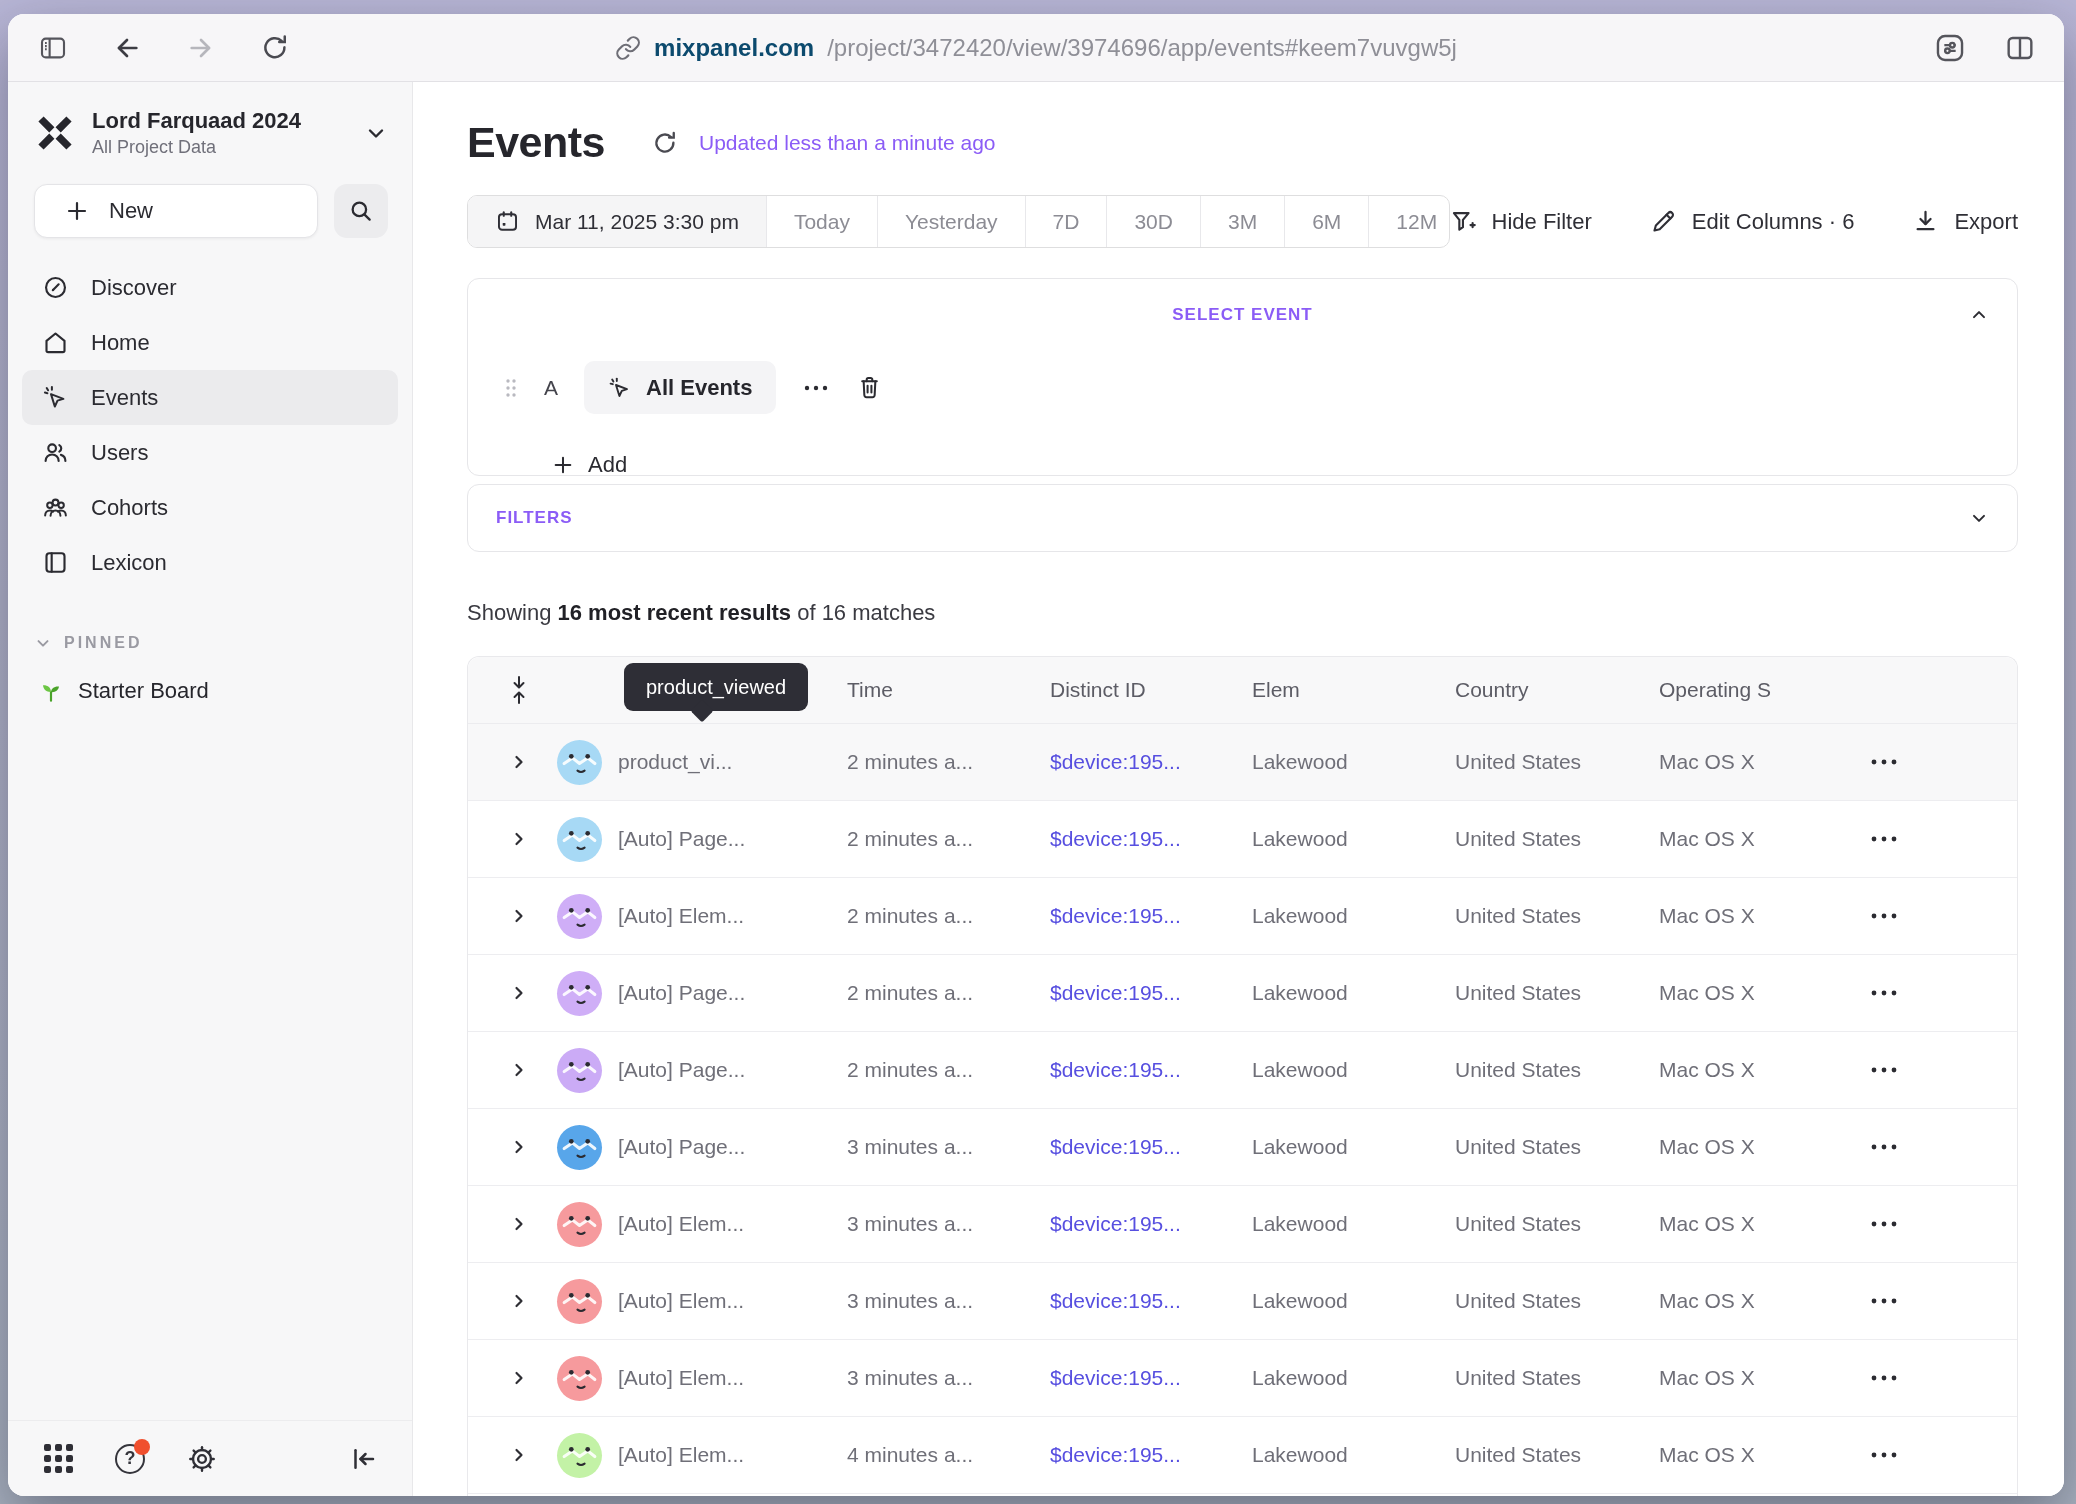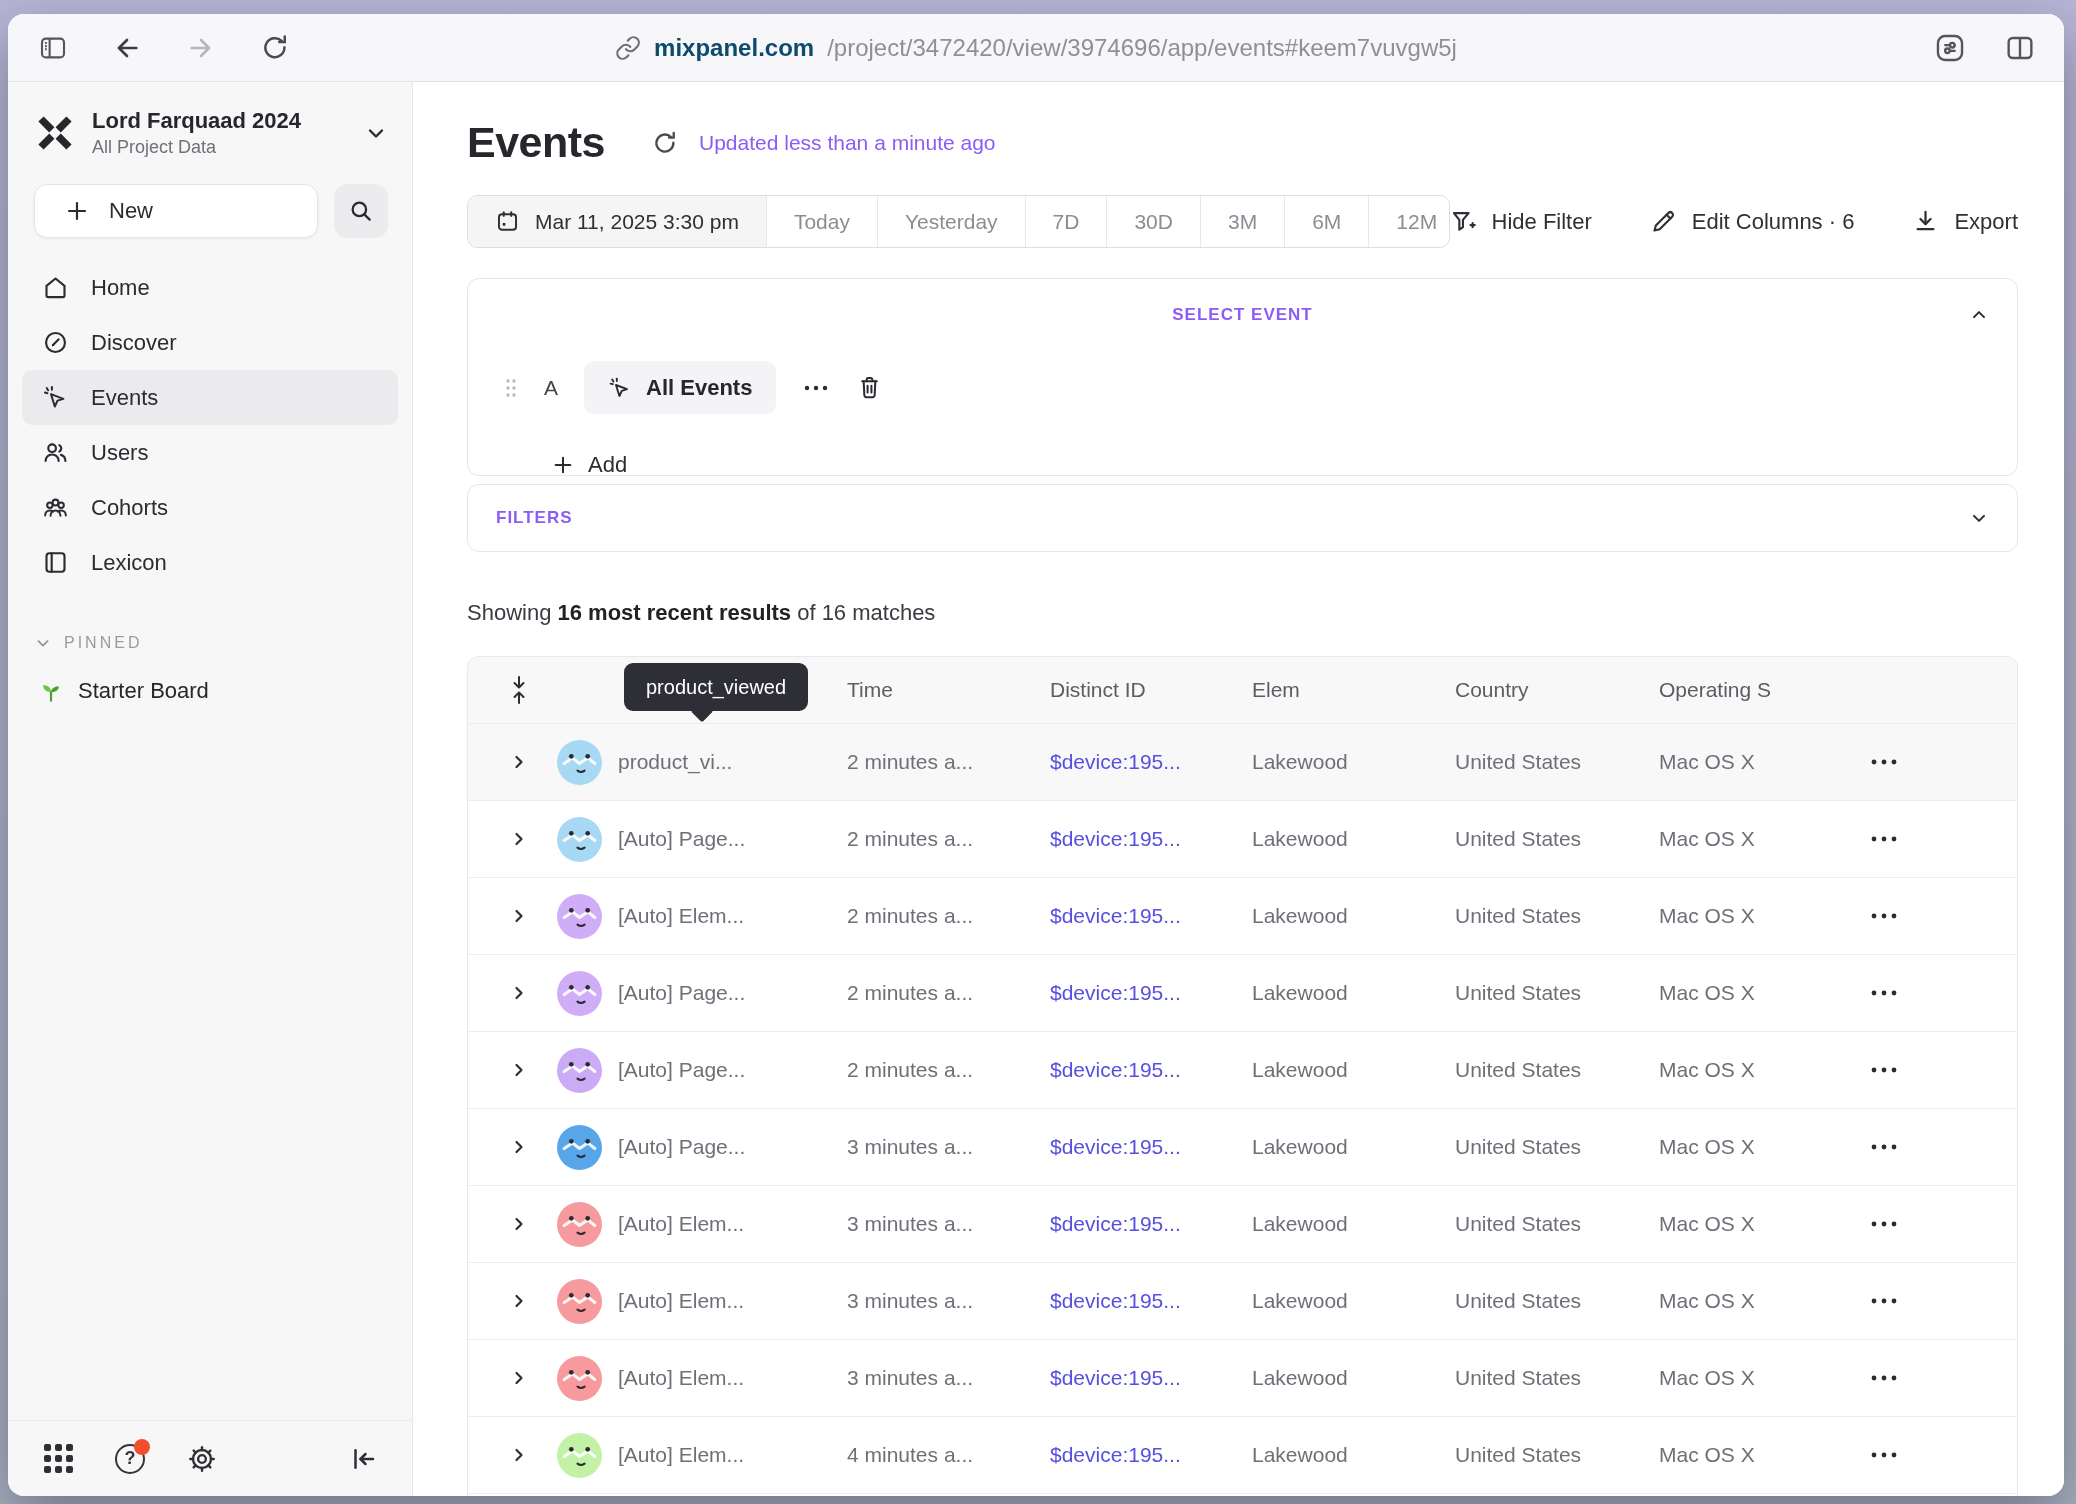--- a/index.html
+++ b/index.html
@@ -42,21 +42,21 @@
     box-shadow:0 1px 3px rgba(0,0,0,.06); cursor:pointer;
   }
   .search-btn { width:54px; height:54px; border-radius:13px; background:#ececee; display:grid; place-items:center; cursor:pointer; }
   .nav { margin:22px 14px 0; }
   .nav-item {
     height:55px; display:flex; align-items:center; gap:22px; padding:0 20px;
     border-radius:10px; font-size:22px; color:#2b2b31; cursor:pointer;
   }
   .nav-item.active { background:#ebebed; }
   .pinned-header { margin:44px 24px 0 26px; display:flex; align-items:center; gap:12px;
-    color:#9a9aa2; font-size:16px; font-weight:400; letter-spacing:3px; }
+    color:#9a9aa2; font-size:16px; font-weight:700; letter-spacing:3px; }
   .pinned-item { margin:26px 24px 0 30px; display:flex; align-items:center; gap:14px; font-size:22px; color:#26262c; }
   .sidebar-footer { margin-top:auto; height:76px; border-top:1px solid #ececee;
     display:flex; align-items:center; gap:42px; padding:0 34px 0 36px; }
   .collapse-btn { margin-left:auto; }
   .help-wrap { position:relative; width:30px; height:30px; border:2.2px solid #35353c; border-radius:50%;
     display:grid; place-items:center; font-size:18px; font-weight:700; color:#35353c; }
   .help-dot { position:absolute; right:-7px; top:-7px; width:16px; height:16px; border-radius:50%; }
   .apps-grid { display:grid; grid-template-columns:repeat(3,7px); grid-template-rows:repeat(3,7px); gap:4px; }
   .apps-grid i { background:#2f2f36; border-radius:2px; }
   
@@ -190,32 +190,32 @@
         <span class="search-btn">
           <svg width="26" height="26" viewBox="0 0 24 24" fill="none" stroke="#2b2b31" stroke-width="2.1" stroke-linecap="round">
               <circle cx="10.5" cy="10.5" r="6.2"></circle>
               <line x1="15.3" y1="15.3" x2="20" y2="20"></line>
             </svg>
         </span>
       </div>
 
       <div class="nav">
         <div class="nav-item">
-          <svg width="27" height="27" viewBox="0 0 24 24" fill="none" stroke="#2b2b31" stroke-width="1.9" stroke-linecap="round" stroke-linejoin="round">
-              <path d="M4 10.5 L12 4 L20 10.5 V19 a1.5 1.5 0 0 1-1.5 1.5 h-13 A1.5 1.5 0 0 1 4 19 Z"></path>
-            </svg>
-          <span>Home</span>
-        </div>
-        <div class="nav-item">
           <svg width="27" height="27" viewBox="0 0 24 24" fill="none" stroke="#2b2b31" stroke-width="1.9" stroke-linecap="round">
               <circle cx="12" cy="12" r="8.4"></circle>
               <path d="M9.6 14.4 L14.8 9.2"></path>
               <circle cx="9.9" cy="14.1" r="1" fill="#2b2b31" stroke="none"></circle>
             </svg>
           <span>Discover</span>
+        </div>
+        <div class="nav-item">
+          <svg width="27" height="27" viewBox="0 0 24 24" fill="none" stroke="#2b2b31" stroke-width="1.9" stroke-linecap="round" stroke-linejoin="round">
+              <path d="M4 10.5 L12 4 L20 10.5 V19 a1.5 1.5 0 0 1-1.5 1.5 h-13 A1.5 1.5 0 0 1 4 19 Z"></path>
+            </svg>
+          <span>Home</span>
         </div>
         <div class="nav-item active">
           <svg width="27" height="27" viewBox="0 0 24 24" fill="none" stroke="#2b2b31" stroke-width="1.8" stroke-linecap="round" stroke-linejoin="round">
               <path d="M8 9 L19 13.2 L13.8 14.8 L11.4 20 Z"></path>
               <line x1="4.2" y1="3.6" x2="5.4" y2="5.6"></line>
               <line x1="8.8" y1="2.6" x2="8.8" y2="5"></line>
               <line x1="2.6" y1="7.6" x2="4.8" y2="8.2"></line>
             </svg>
           <span>Events</span>
         </div>

